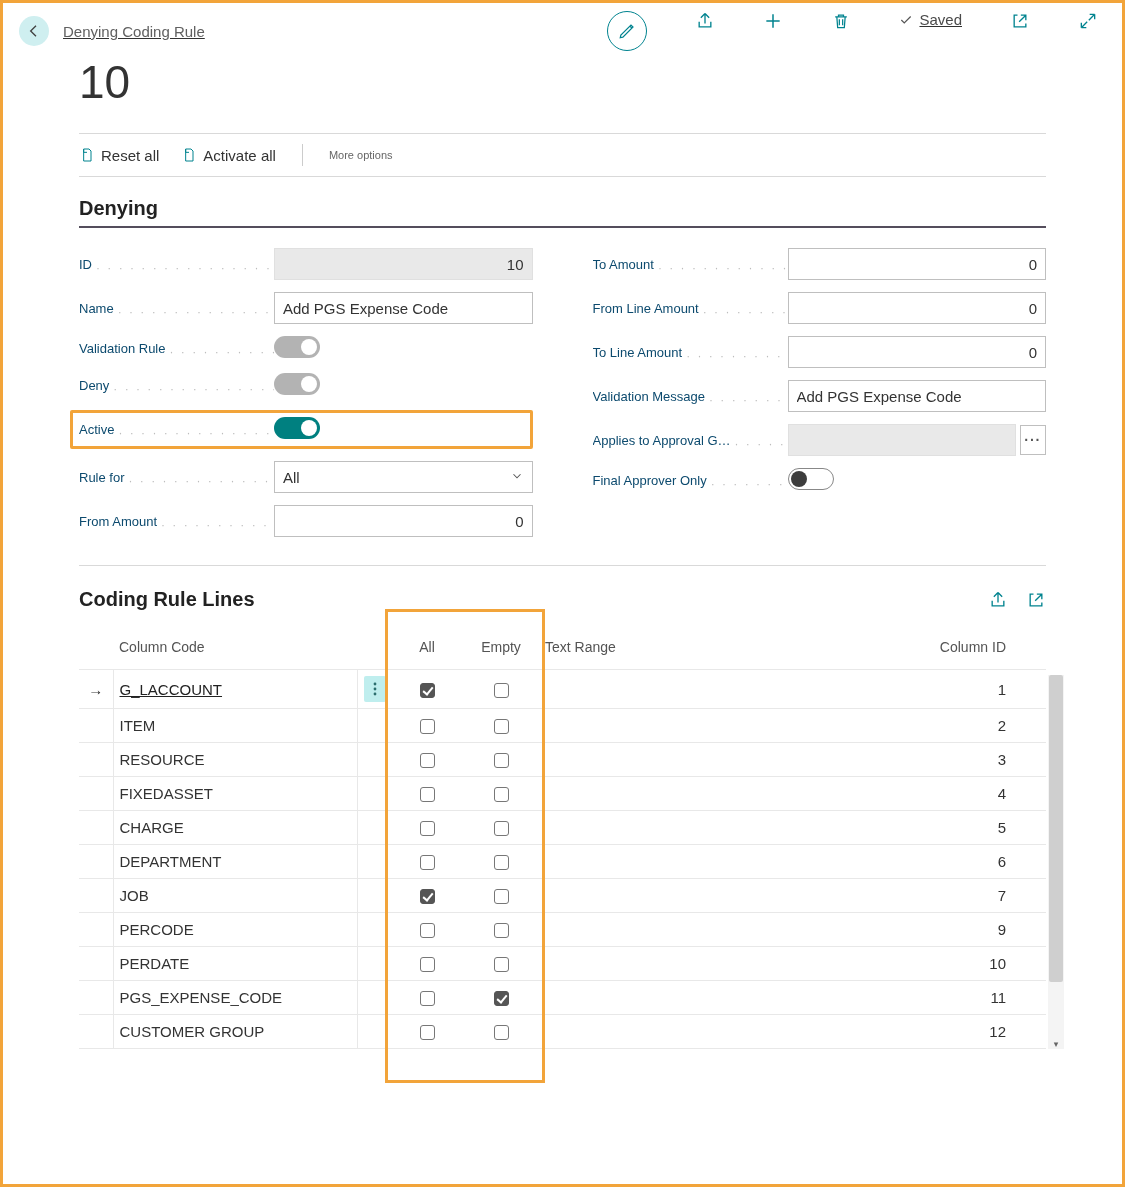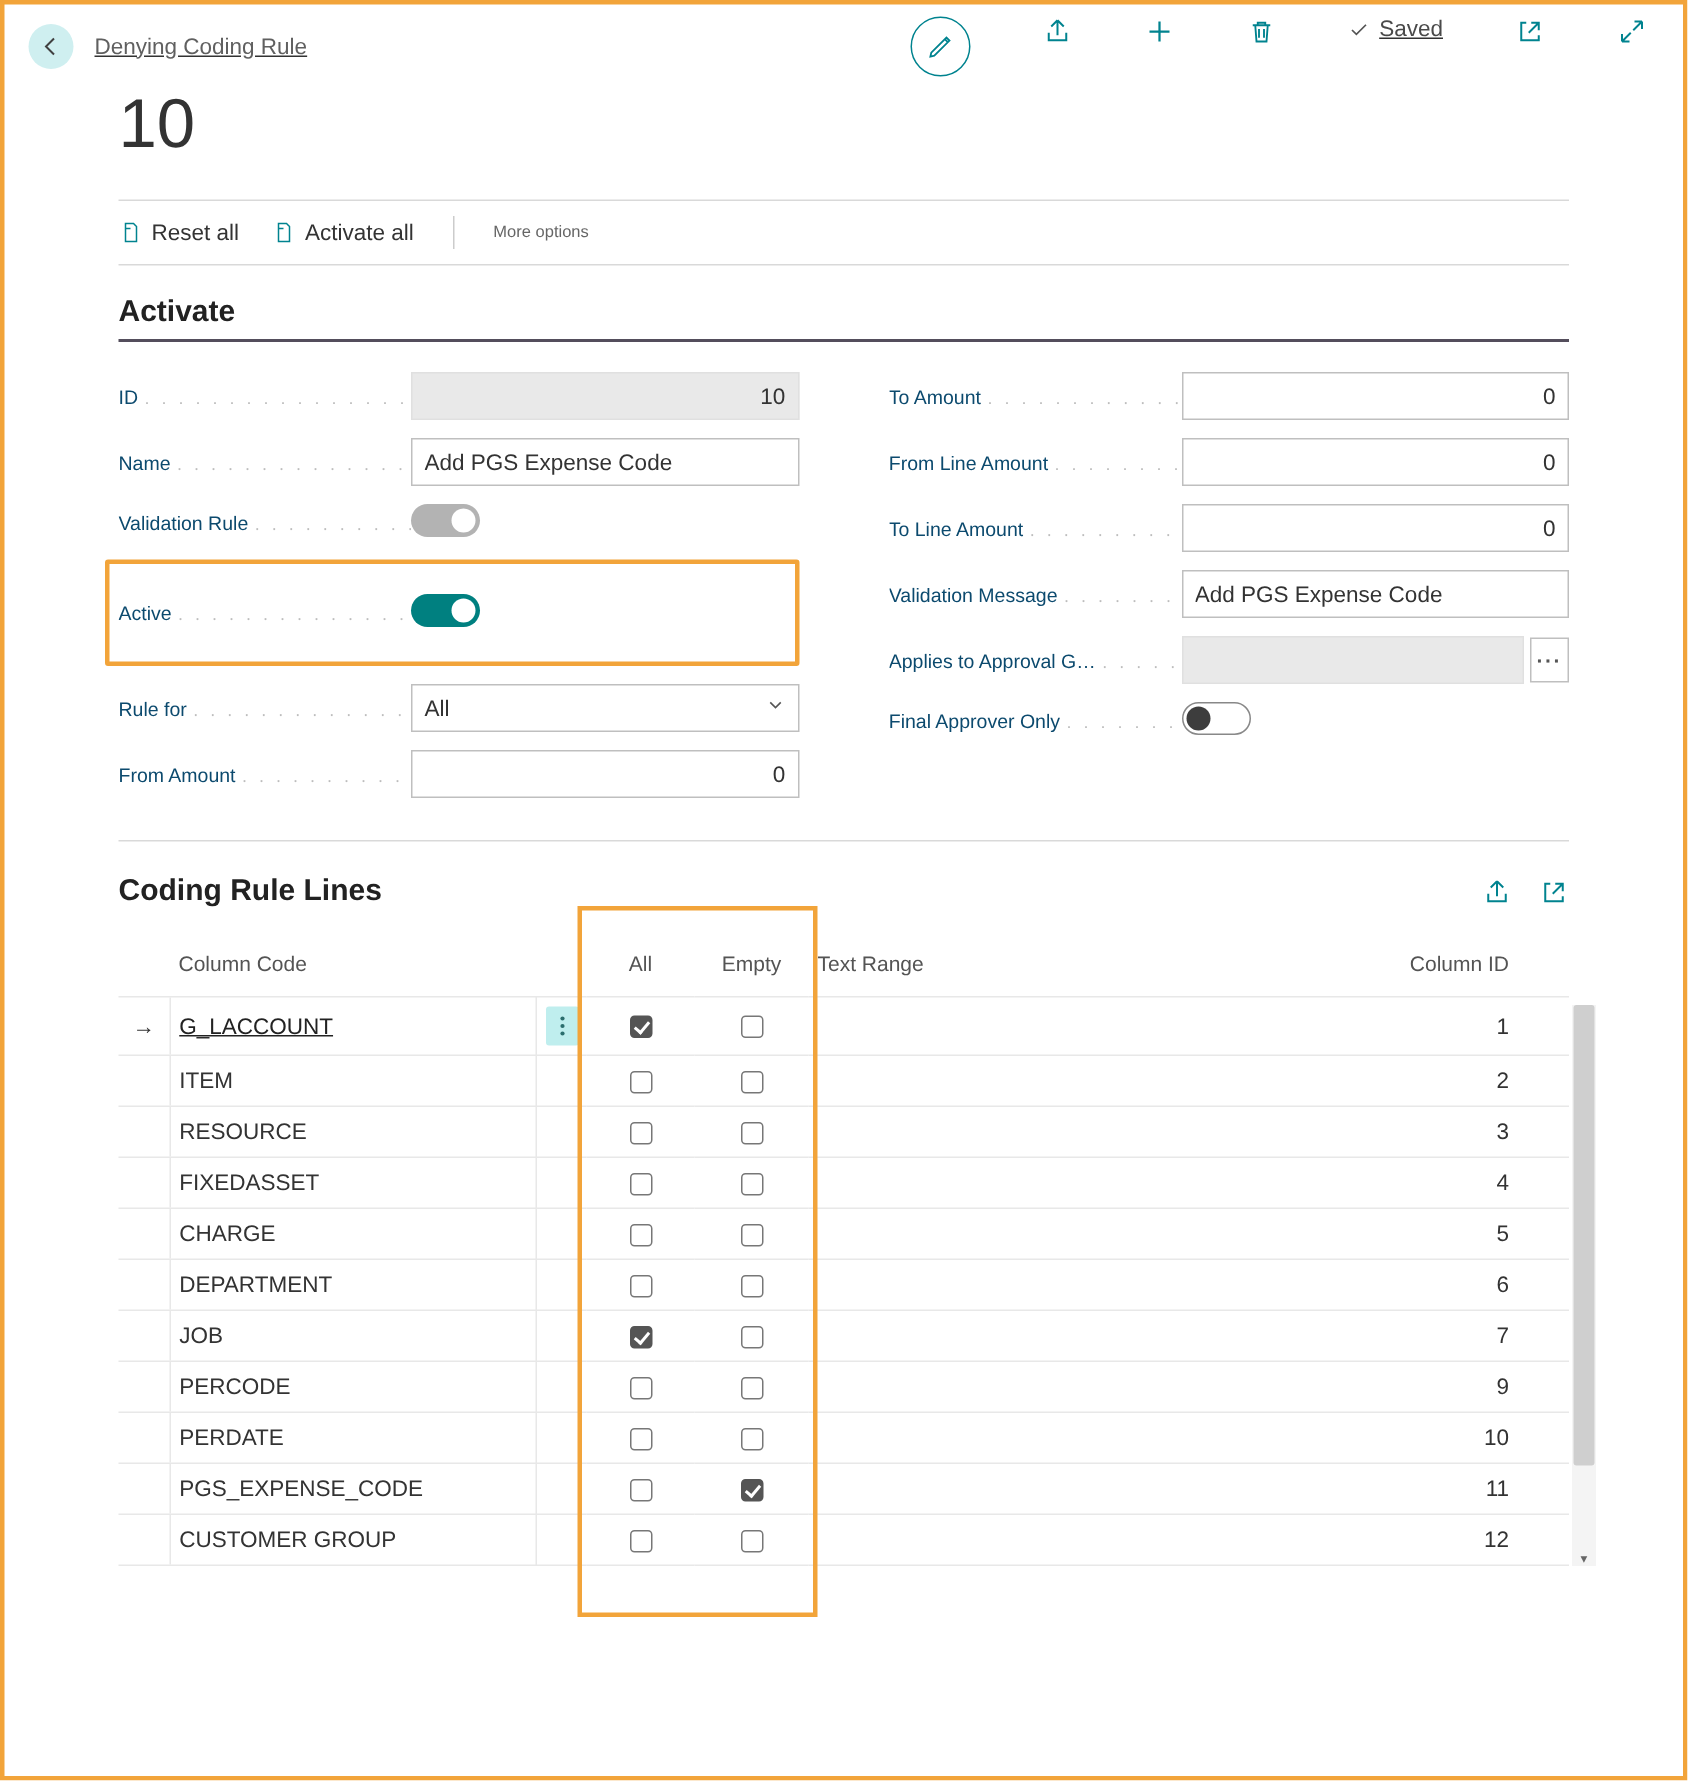--- a/index.html
+++ b/index.html
@@ -63,21 +63,21 @@
   .lookup-wrap{display:flex;align-items:center;gap:4px;}
   .lookup-btn{width:30px;height:30px;border:1px solid var(--field-border);display:flex;align-items:center;justify-content:center;cursor:pointer;font-weight:700;letter-spacing:1px;color:#555;}
   
   .toggle{width:46px;height:22px;border-radius:11px;background:#b3b3b3;position:relative;cursor:pointer;display:inline-block;}
   .toggle::after{content:"";position:absolute;width:16px;height:16px;border-radius:50%;background:#fff;top:3px;right:3px;transition:.15s;}
   .toggle.off::after{left:3px;right:auto;}
   .toggle.on{background:var(--teal);}
   .toggle.off.dark::after{background:#3d3d3d;}
   .toggle.off.dark{background:#fff;border:1px solid #888;}
   .toggle.off.dark::after{top:2px;left:2px;width:16px;height:16px;}
-  .active-highlight{border:3px solid var(--highlight);padding:20px 6px;margin-left:-9px;border-radius:2px;}
+  .active-highlight{border:3px solid var(--highlight);padding:4px 6px;margin-left:-9px;border-radius:2px;}
   
   .hr{border:none;border-top:1px solid var(--light-border);margin:28px 76px 0 76px;}
   
   .table-wrap{padding:18px 76px 0 76px;position:relative;}
   .tbl{width:100%;border-collapse:collapse;table-layout:fixed;}
   .tbl th{font-weight:400;color:var(--table-header);font-size:14px;text-align:left;padding:10px 6px 14px 6px;white-space:nowrap;}
   .tbl th.center{text-align:center;}
   .tbl th.right{text-align:right;padding-right:22px;}
   .tbl td{border-top:1px solid var(--row-border);border-bottom:1px solid var(--row-border);padding:6px;height:34px;font-size:15px;color:#333;vertical-align:middle;}
   .tbl td.center{text-align:center;}
@@ -167,35 +167,39 @@
             <path d="M7 3h8l3 3v15H7zM7 3v5h5" fill="none" stroke="currentColor" stroke-width="1.5"></path>
           </svg>
         <span>Activate all</span>
       </span>
       <span class="tb-sep"></span>
       <span class="more-options">More options</span>
     </div>
   </div>
 
   <div class="section">
-    <div class="section-title">Activate</div>
+    <div class="section-title">Denying</div>
 
     <div class="form-grid">
 
       <div class="col">
         <div class="field">
           <div class="field-label">ID</div>
           <div class="field-control"><input class="input readonly right" value="10" style=""></div>
         </div>
         <div class="field">
           <div class="field-label">Name</div>
           <div class="field-control"><input class="input" value="Add PGS Expense Code" style=""></div>
         </div>
         <div class="field">
           <div class="field-label">Validation Rule</div>
+          <div class="field-control"><span class="toggle"></span></div>
+        </div>
+        <div class="field">
+          <div class="field-label">Deny</div>
           <div class="field-control"><span class="toggle"></span></div>
         </div>
         <div class="field active-highlight">
           <div class="field-label">Active</div>
           <div class="field-control"><span class="toggle on"></span></div>
         </div>
         <div class="field">
           <div class="field-label">Rule for</div>
           <div class="field-control">
             <div class="select">

